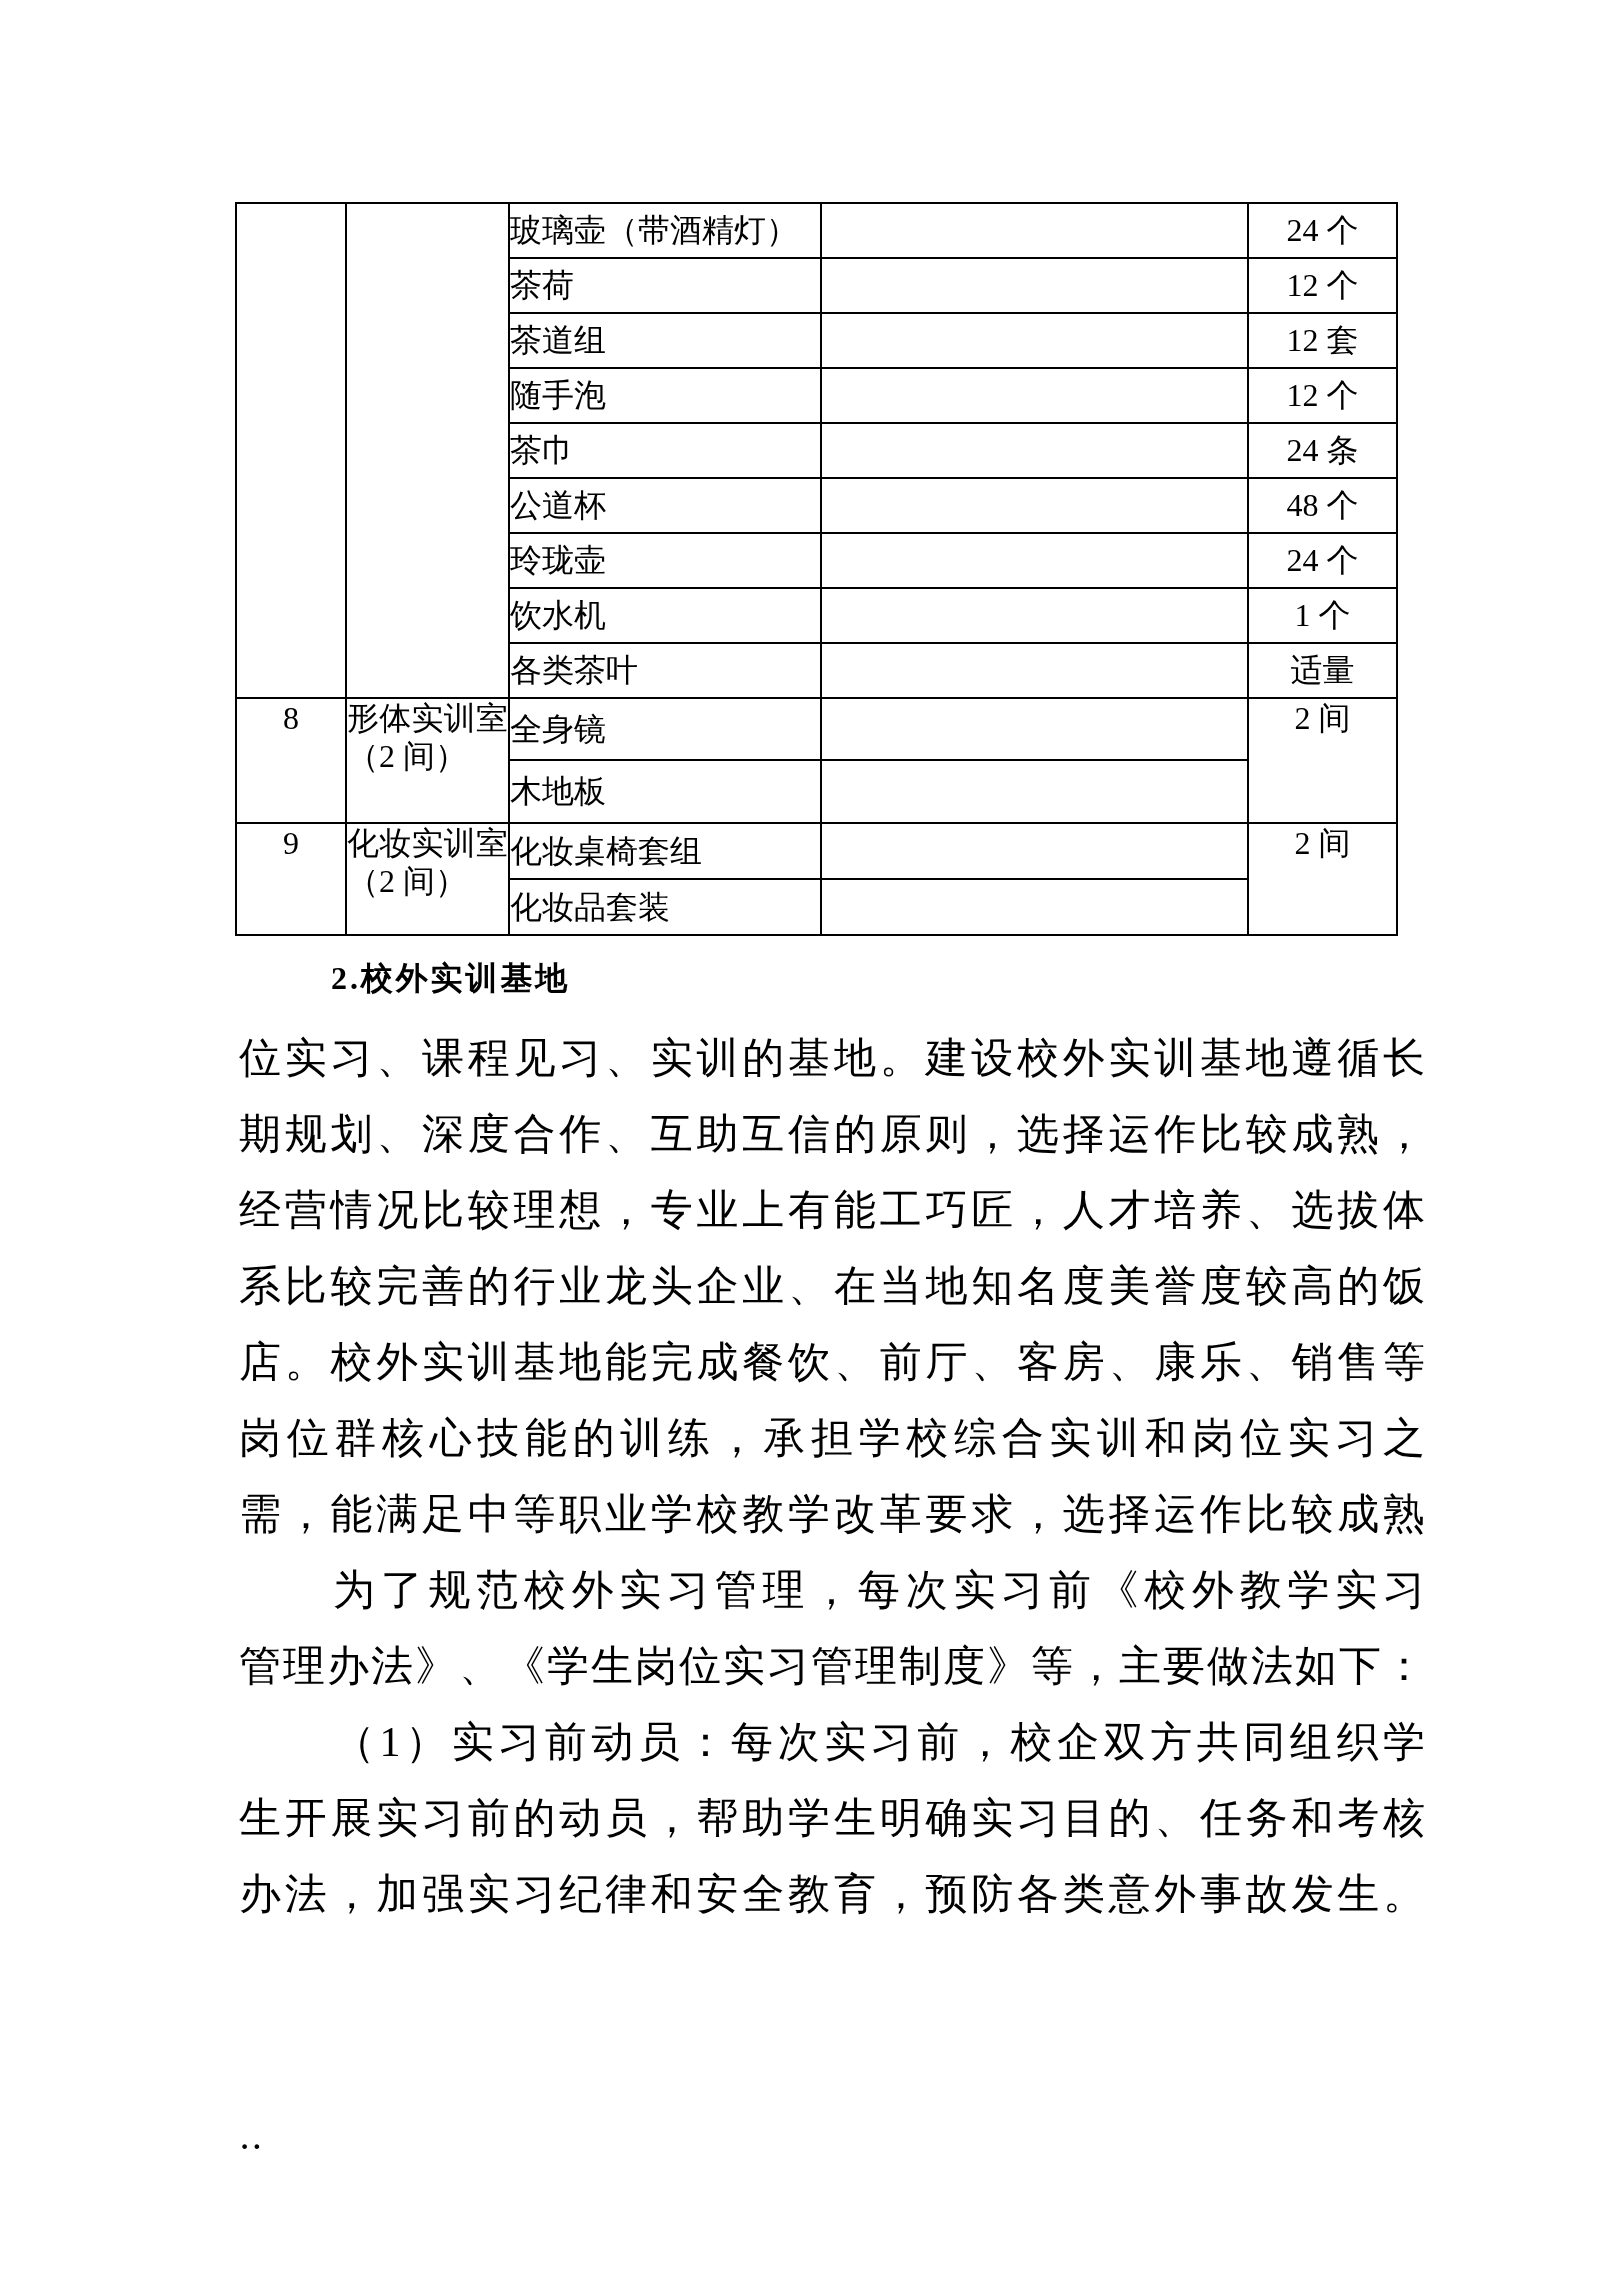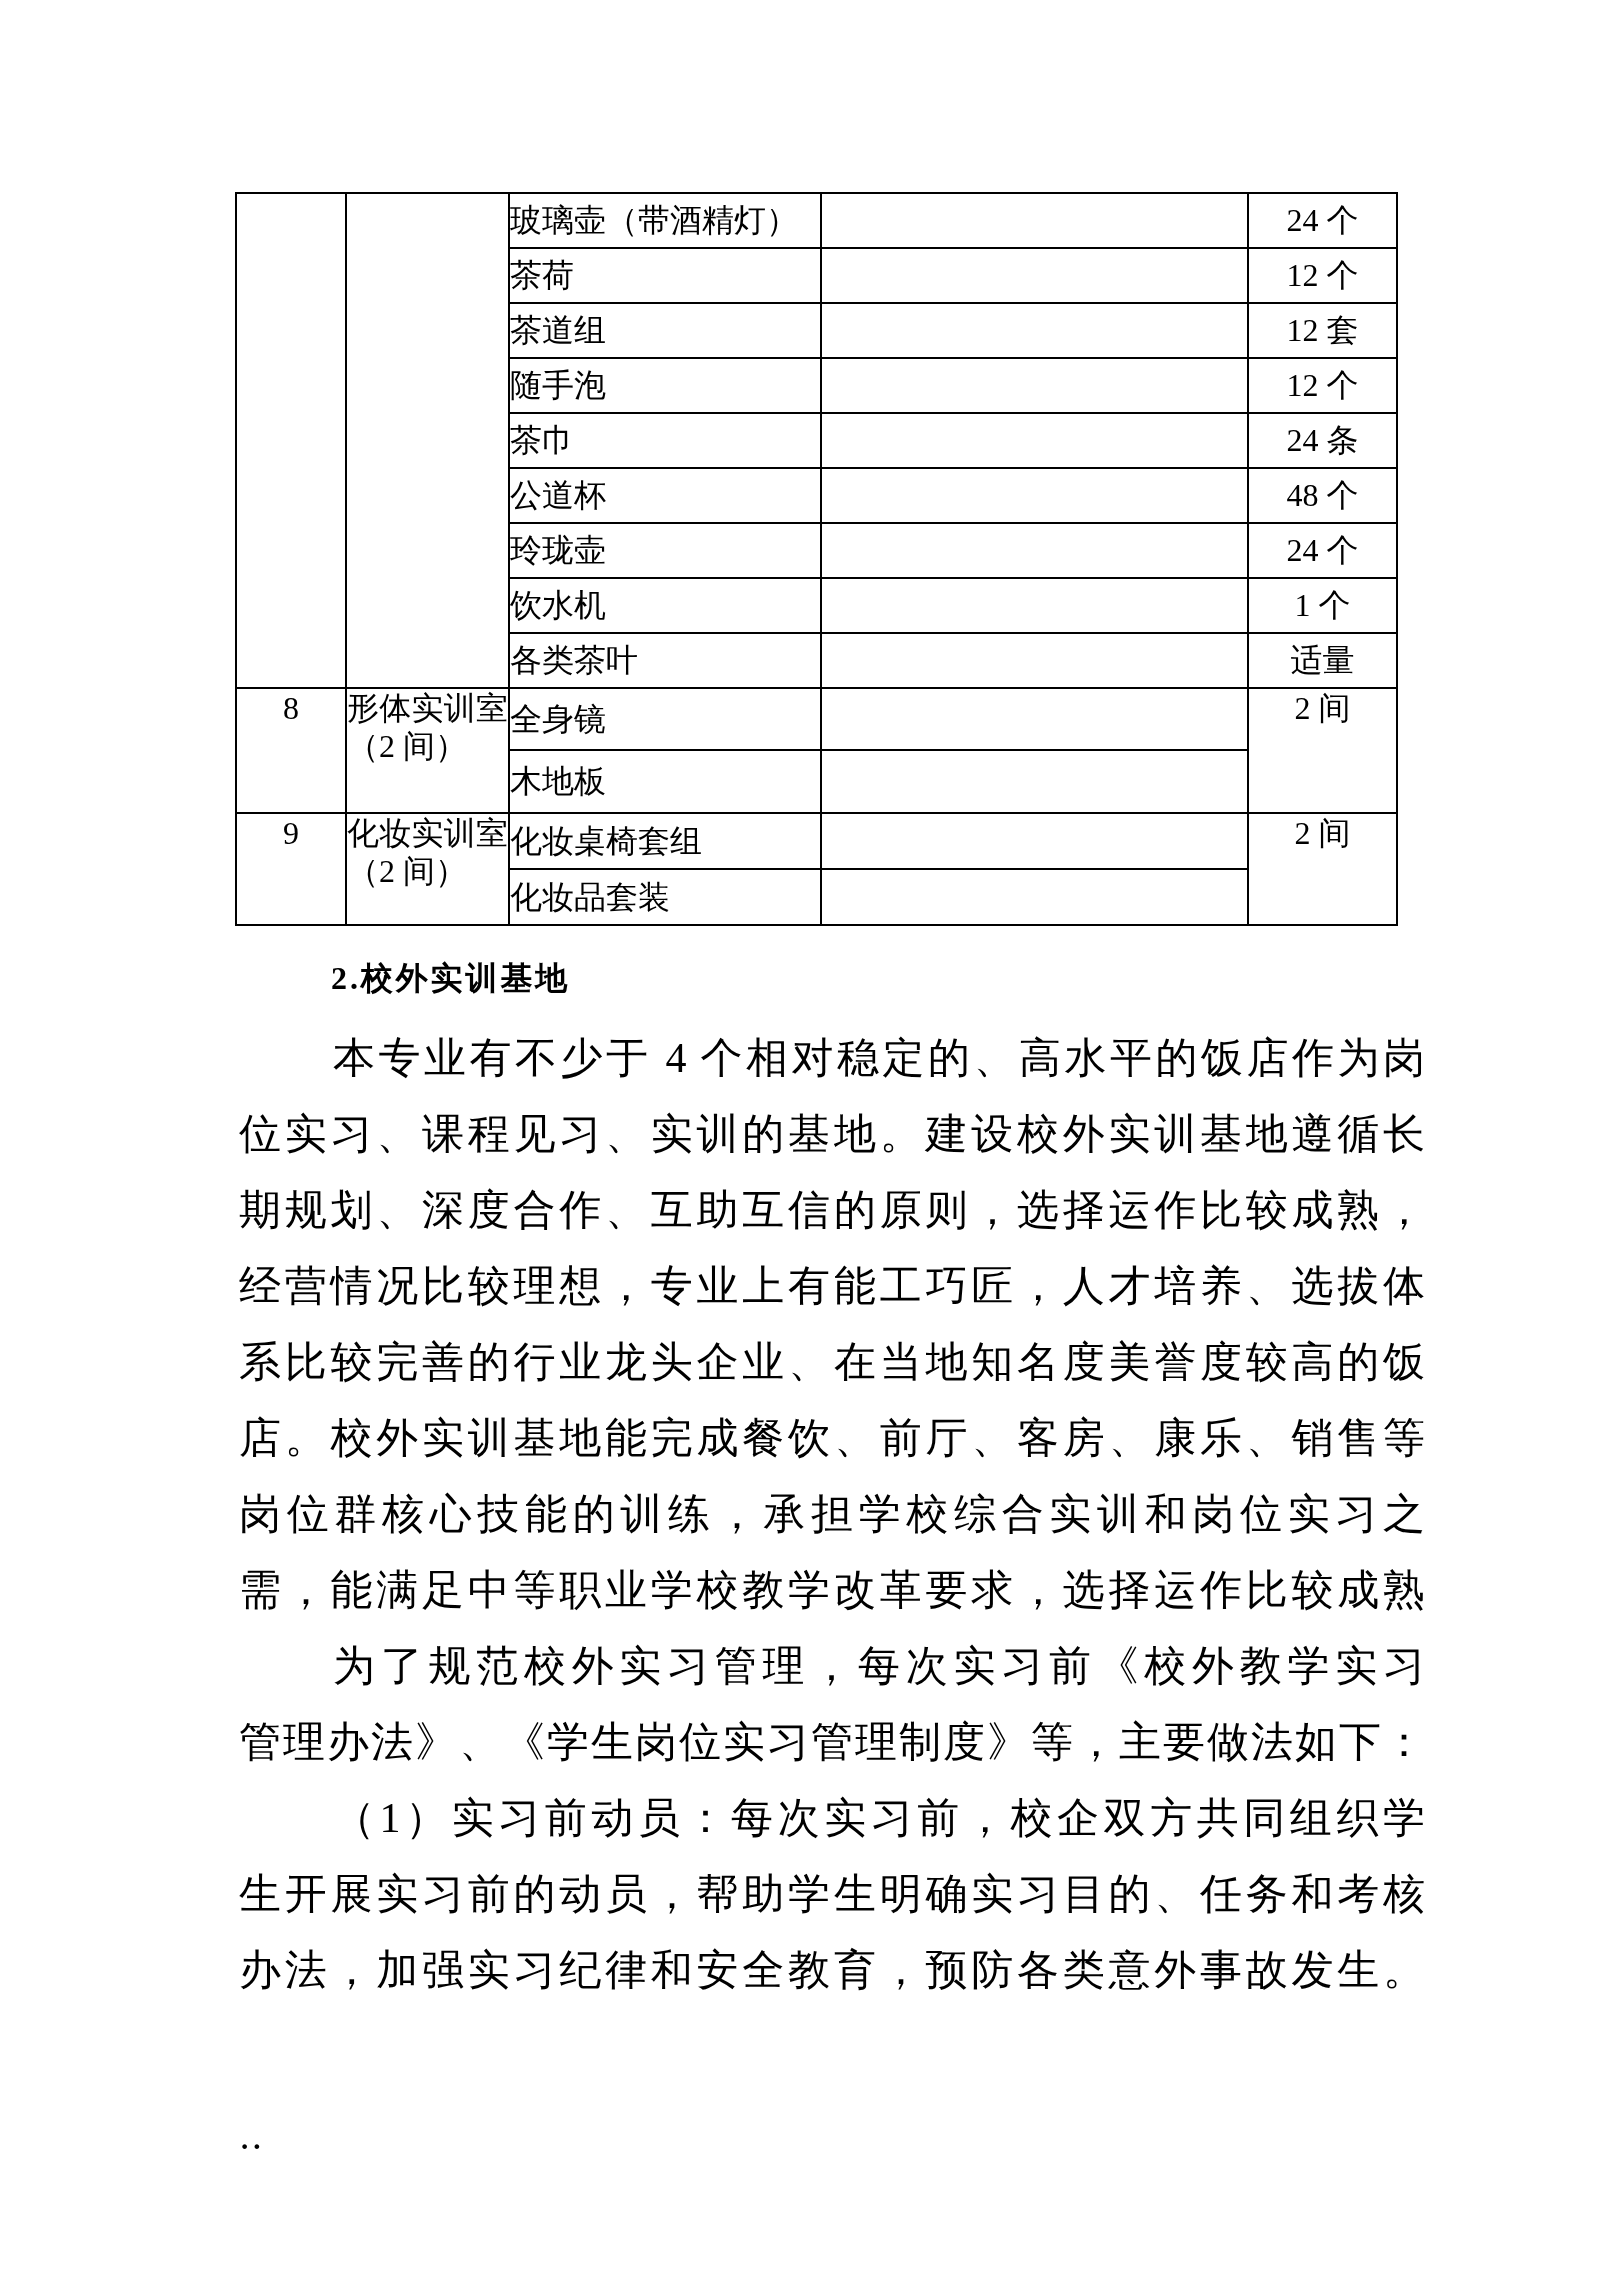--- a/index.html
+++ b/index.html
@@ -15,21 +15,21 @@
     margin: 0 auto;
     overflow: hidden;
     font-family: "Liberation Serif", serif;
     color: #000000;
   }
 
   
   .equip-table-wrap {
     position: absolute;
     left: 235px;
-    top: 192px;
+    top: 202px;
     border-radius: 28px;
   }
   table.equip {
     border-collapse: collapse;
     table-layout: fixed;
     width: 1160px;
   }
   table.equip td {
     border: 2px solid #000000;
     font-size: 32px;
@@ -199,21 +199,20 @@
           <td class="cell-item">化妆品套装</td>
           <td class="cell-spec"></td>
         </tr>
       </tbody>
     </table>
   </div>
 
   <div class="section-heading">2.校外实训基地</div>
 
   <div class="body-text">
-    <div class="body-line indent">本专业有不少于 4 个相对稳定的、高水平的饭店作为岗</div>
     <div class="body-line">位实习、课程见习、实训的基地。建设校外实训基地遵循长</div>
     <div class="body-line">期规划、深度合作、互助互信的原则，选择运作比较成熟，</div>
     <div class="body-line">经营情况比较理想，专业上有能工巧匠，人才培养、选拔体</div>
     <div class="body-line">系比较完善的行业龙头企业、在当地知名度美誉度较高的饭</div>
     <div class="body-line">店。校外实训基地能完成餐饮、前厅、客房、康乐、销售等</div>
     <div class="body-line">岗位群核心技能的训练，承担学校综合实训和岗位实习之</div>
     <div class="body-line">需，能满足中等职业学校教学改革要求，选择运作比较成熟</div>
     <div class="body-line indent">为了规范校外实习管理，每次实习前《校外教学实习</div>
     <div class="body-line">管理办法》、《学生岗位实习管理制度》等，主要做法如下：</div>
     <div class="body-line indent">（1）实习前动员：每次实习前，校企双方共同组织学</div>

